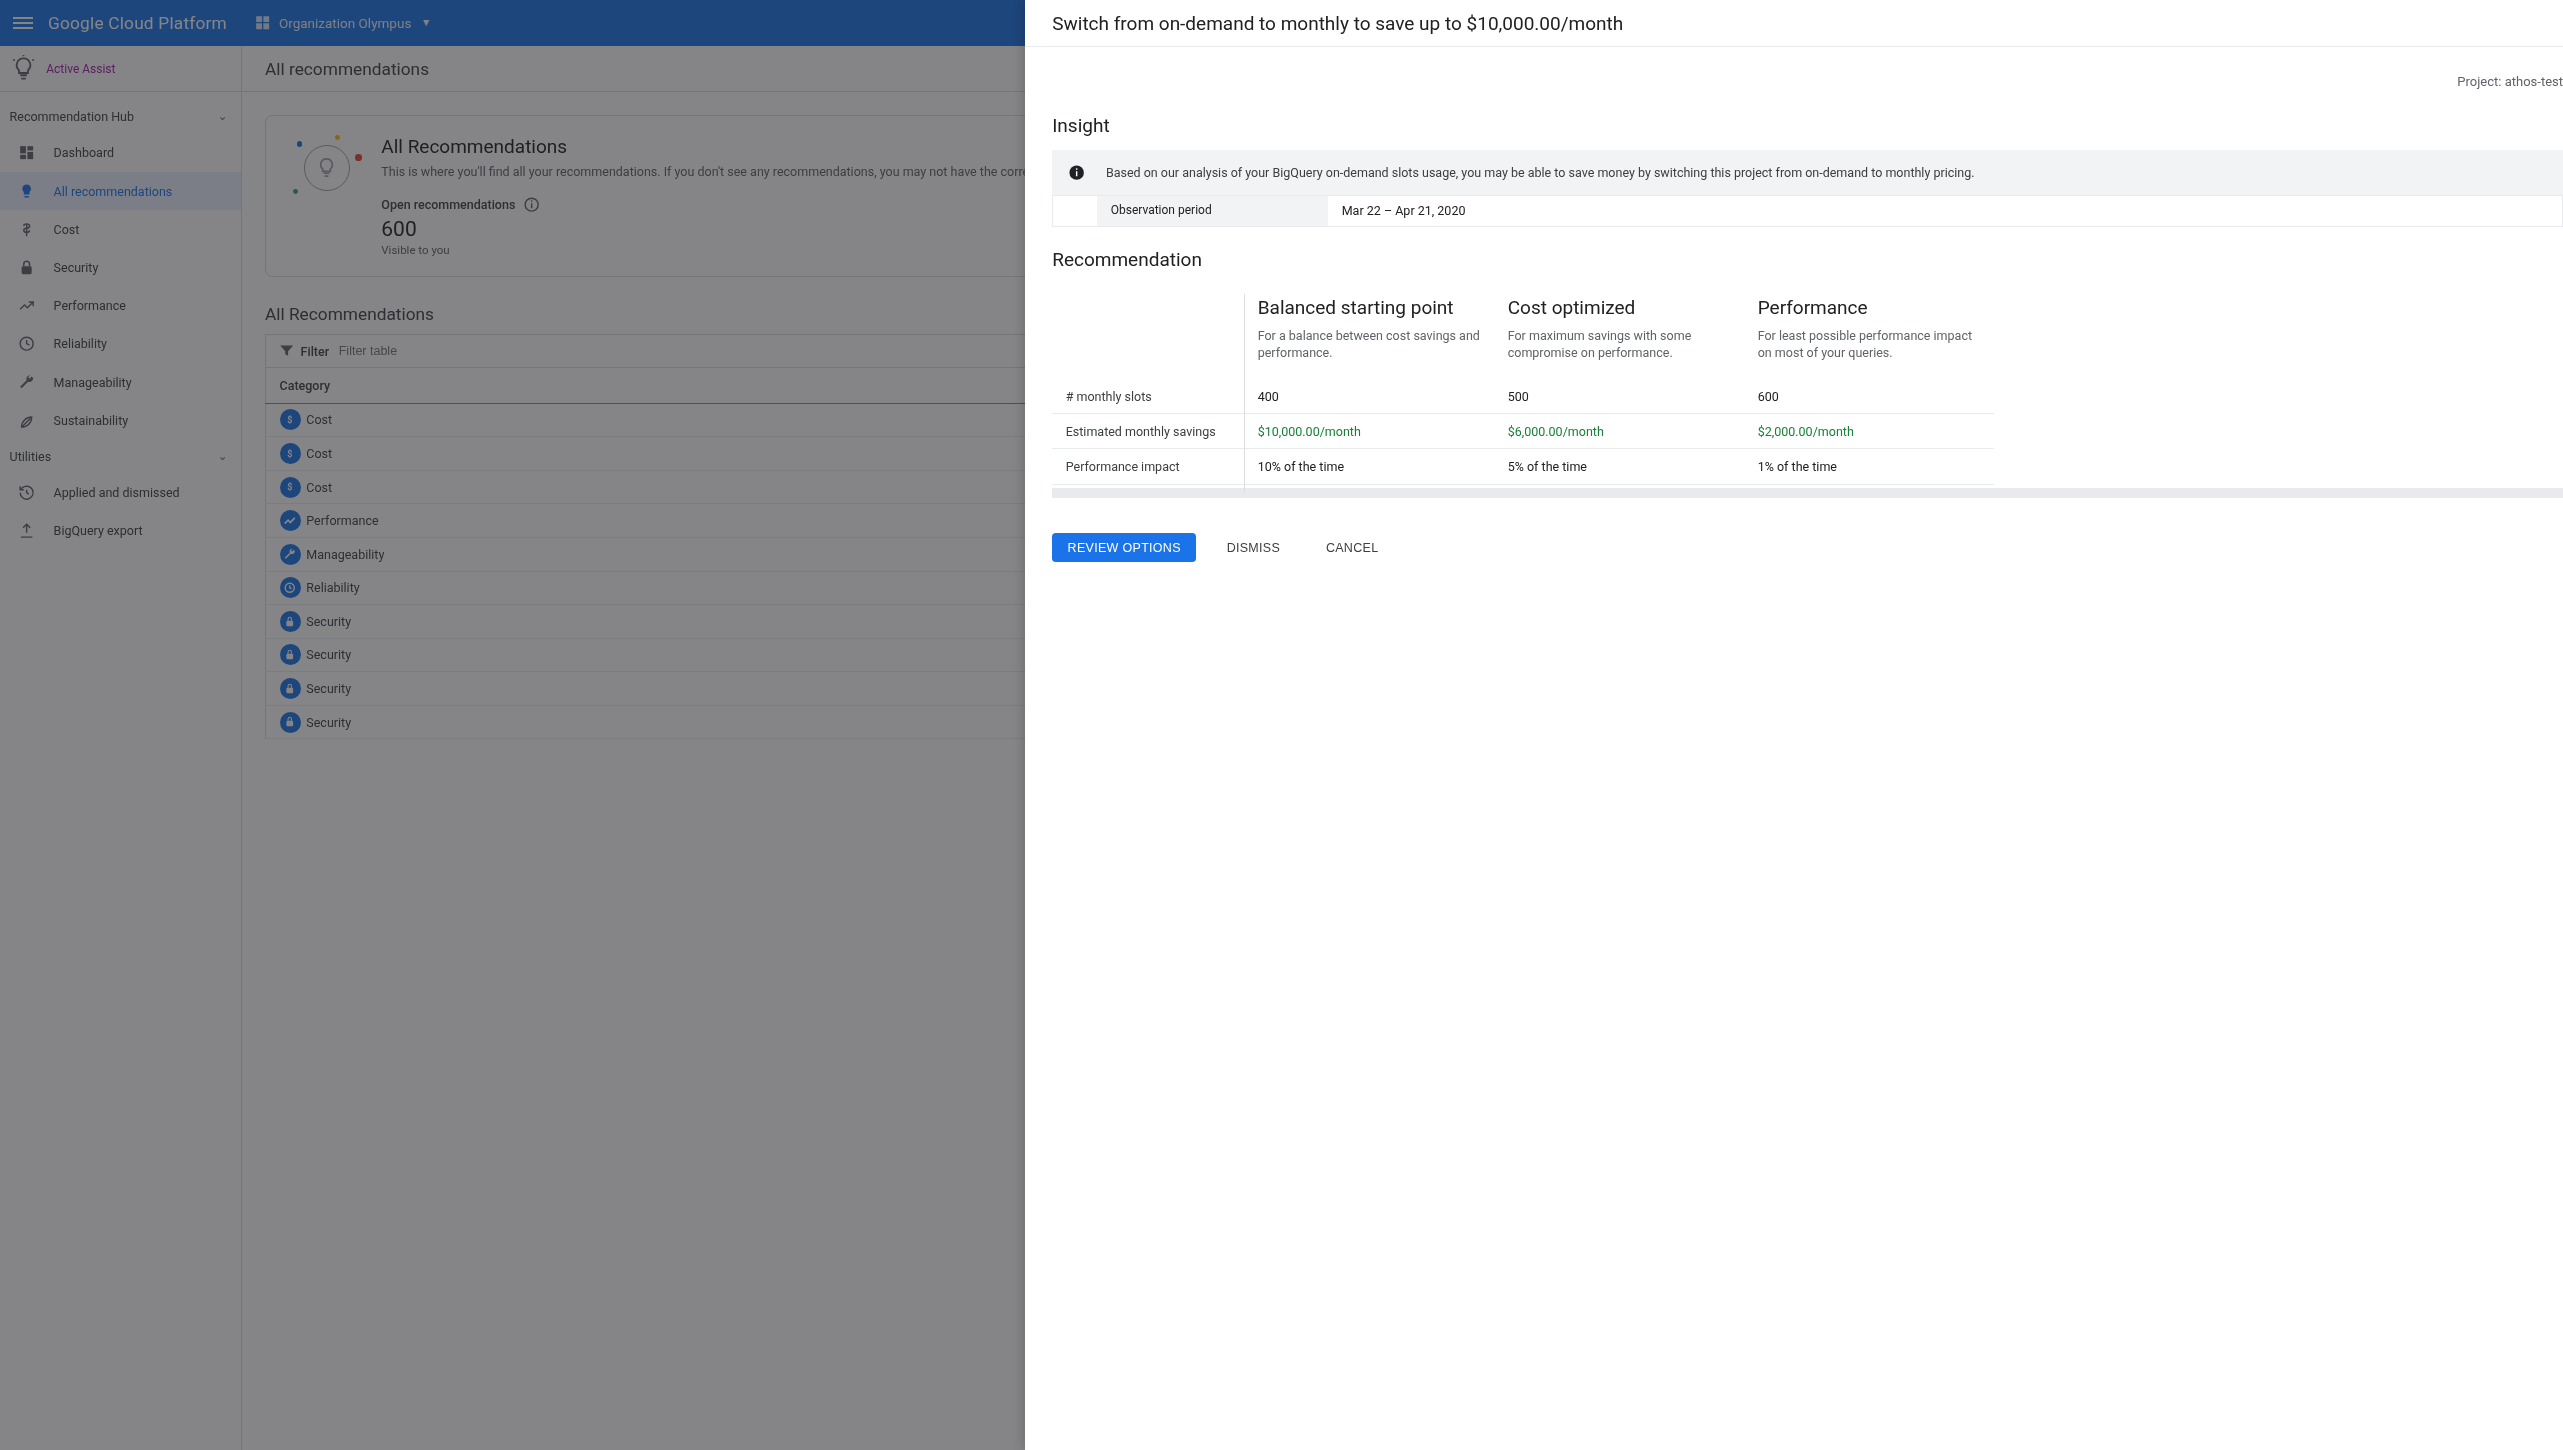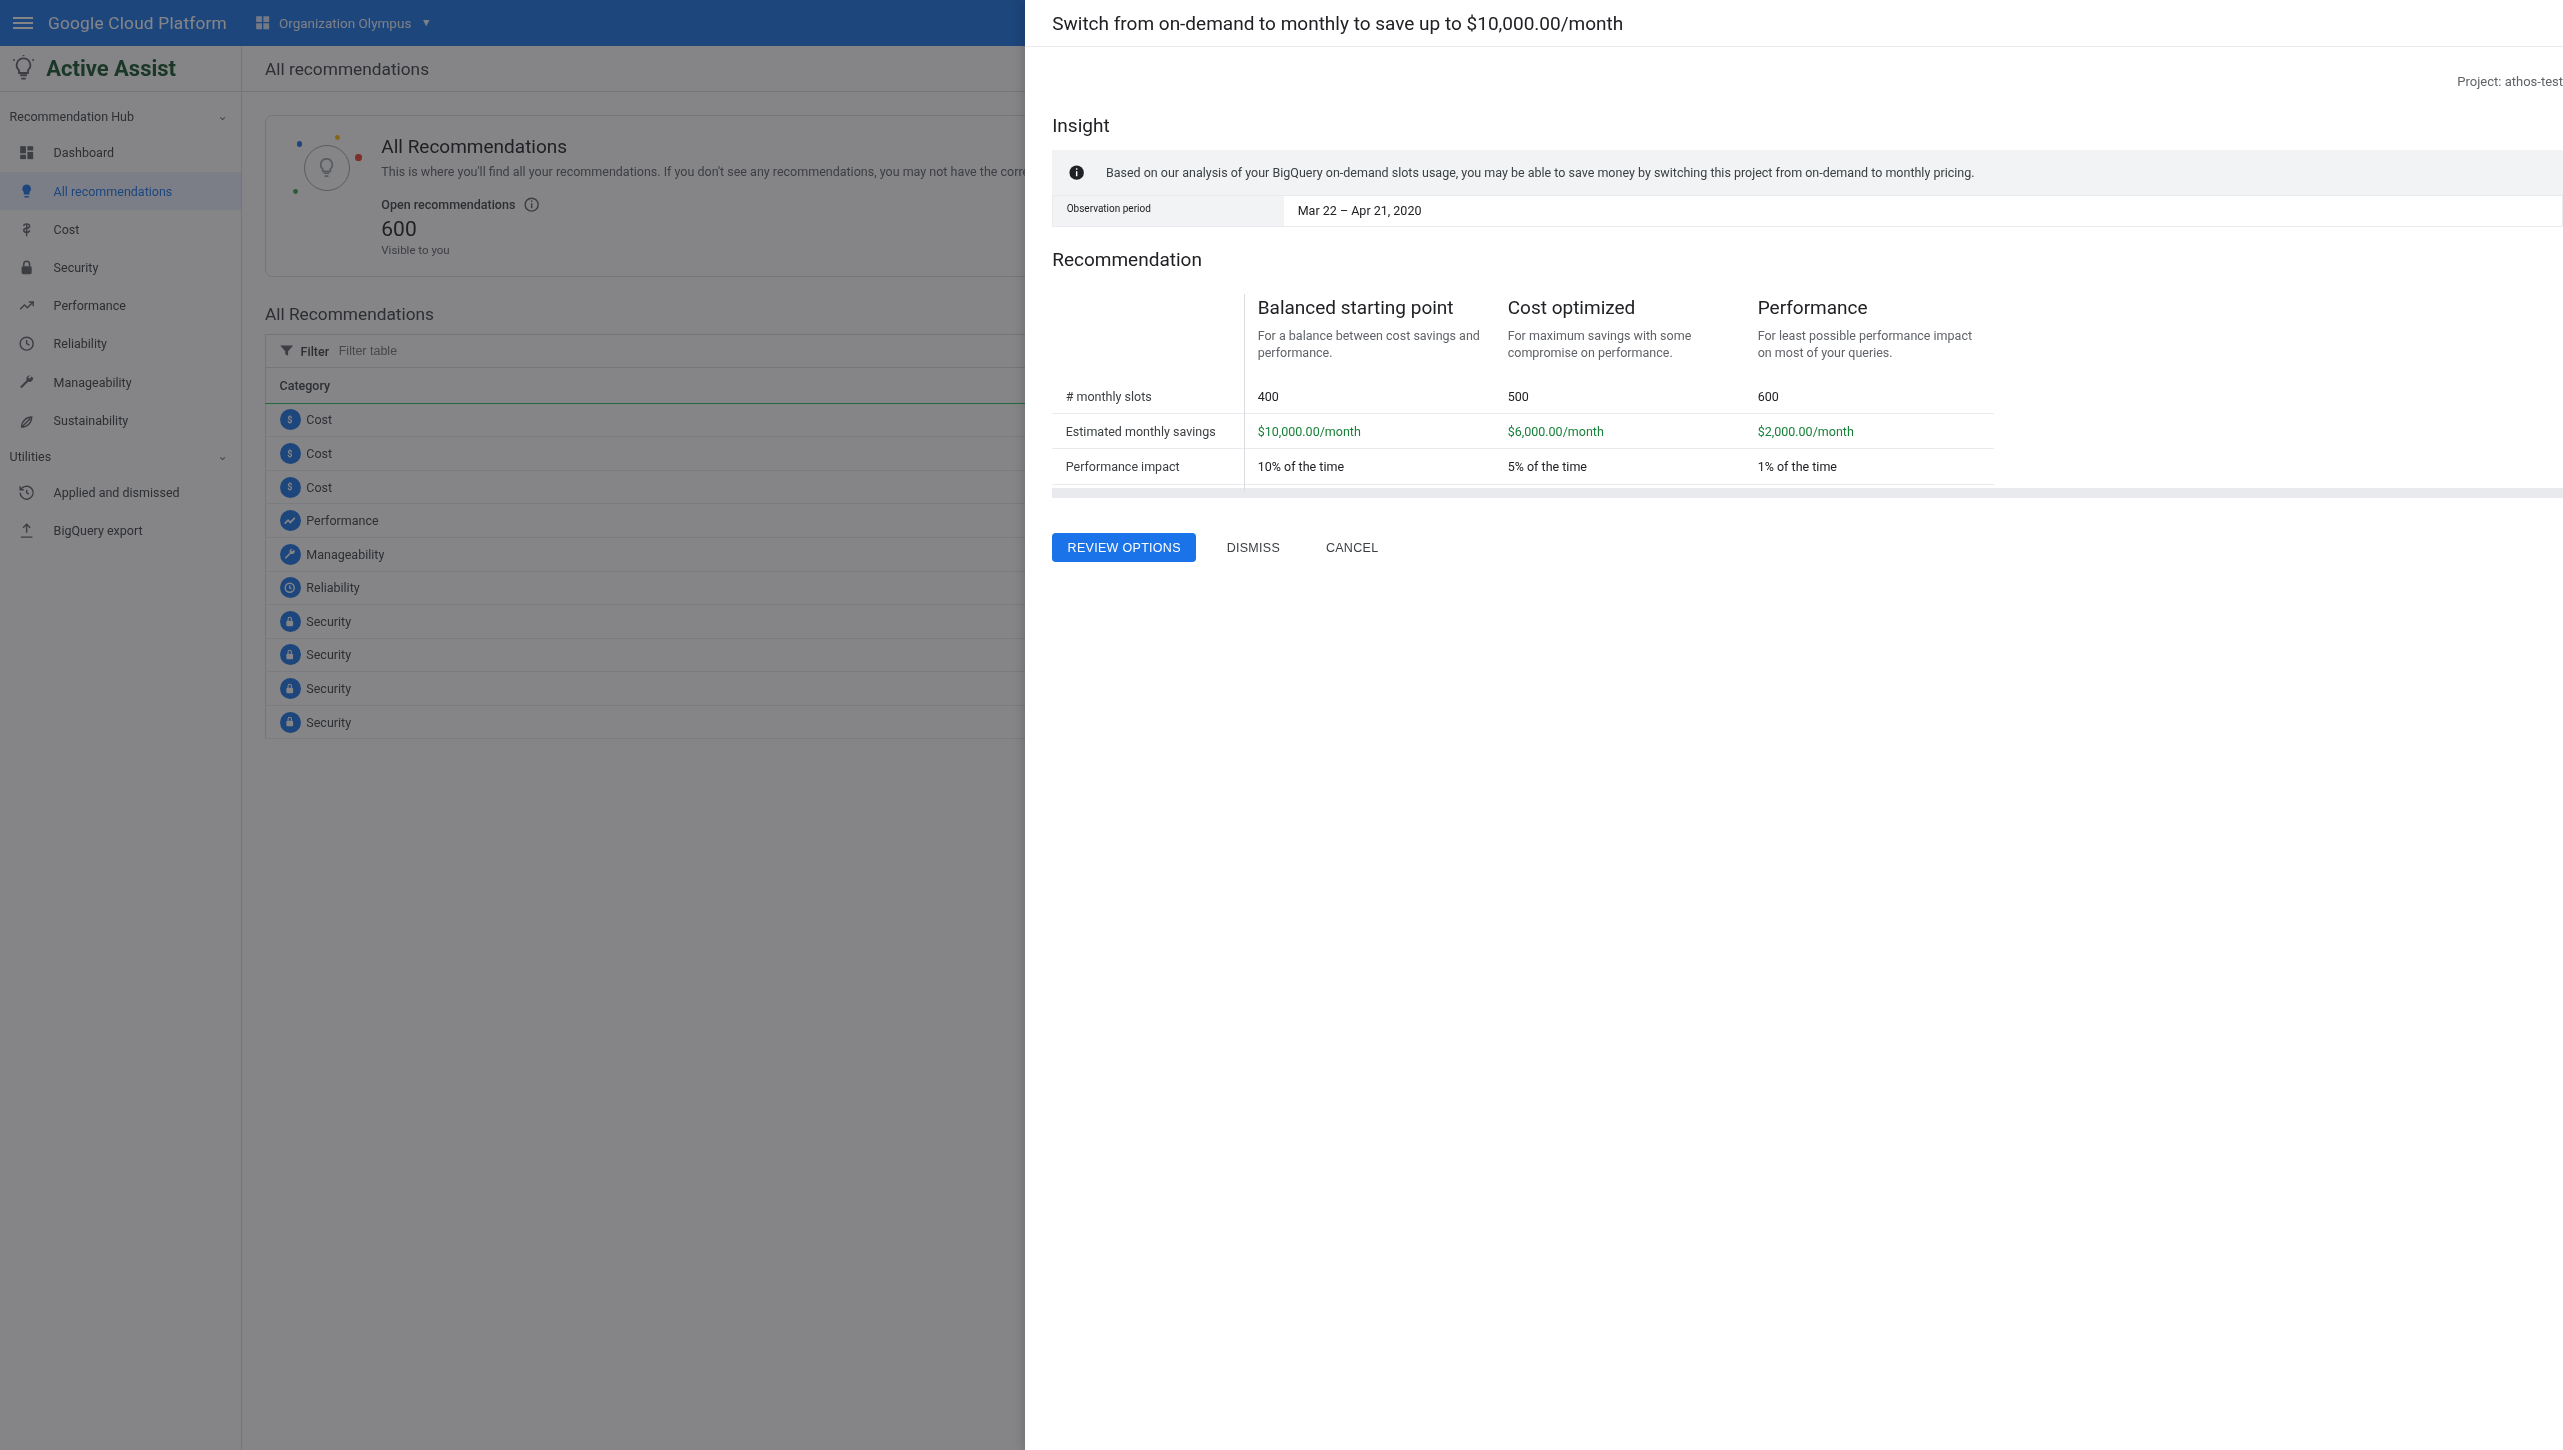--- a/index.html
+++ b/index.html
@@ -11,21 +11,21 @@
 .hamburger span { display:block; height:1.9px; background:#fff; }
 .logo { font-size: 17.3px; font-weight: 400; letter-spacing: 0.2px; margin-right: 27px; }
 .org-picker { display:flex; align-items:center; color:#fff; opacity:0.92; font-size:13.5px; cursor:pointer; }
 .org-picker .org-icon { width:17.3px; height:17.3px; margin-right:7.7px; display:inline-block; }
 .org-picker .chev { margin-left:9.6px; font-size:10.6px; }
 
 
 .product-row { height: 46px; display:flex; align-items:stretch; border-bottom: 1px solid #dadce0; }
 .product-left { width: 242px; display:flex; align-items:center; padding-left:9.6px; border-right:1px solid #dadce0; }
 .product-left .bulb { width:27px; height:27px; margin-right:9.6px; }
-.product-left .title { font-size: 22px; font-weight: 700; color:#14532d; }
+.product-left .title { font-size: 12px; font-weight: 400; color:#a21caf; }
 .product-right { flex:1; display:flex; align-items:center; padding-left:23px; font-size:17.3px; color:#3c4043; }
 
 
 .below { display:flex; height: calc(100vh - 92px); }
 
 
 .sidebar { width: 242px; border-right:1px solid #dadce0; background:#fff; padding-top:7.7px; overflow-y:auto; }
 .sb-group-hdr { display:flex; justify-content:space-between; padding: 9.6px 13.5px 9.6px 9.6px; font-size:12.5px; color:#3c4043; cursor:pointer; }
 .sb-group-hdr .chev { font-size:11.5px; color:#5f6368; }
 .sb-item { display:flex; align-items:center; padding: 9.6px 11.5px 9.6px 17.3px; font-size:12.5px; color:#3c4043; cursor:pointer; }
@@ -78,21 +78,21 @@
 .panel { position:fixed; top:0; right:0; bottom:0; width: 60%; background:#fff; z-index:20; box-shadow: -1.9px 0 11.5px rgba(0,0,0,0.18); overflow-y:auto; padding: 0 0 19px 0; }
 .panel-inner { padding: 11.5px 0 0 27px; }
 .panel-title { font-size:19px; color:#202124; padding-right:23px; margin-bottom:11.5px; }
 .panel-hr { border:none; border-bottom:1px solid #e8eaed; margin:0 -27px 0 -27px; width:calc(100% + 54px); }
 .project-line { text-align:right; font-size:13px; color:#5f6368; padding: 15.4px 0 17.3px 0; }
 .h-sec { font-size:19px; font-weight:400; color:#202124; margin: 7.7px 0 13.5px 0; }
 .info-box { background:#f1f3f4; padding:13.5px 15.4px; display:flex; align-items:center; font-size:12.5px; color:#3c4043; margin-bottom:0; }
 .info-box .ic { width:17.3px;height:17.3px; margin-right:21px; flex-shrink:0; }
 .info-box.blue .ic { color:#1a73e8; }
 .obs-row { display:flex; border:1px solid #e8eaed; margin-bottom:21px; }
-.obs-row .k { background:#f1f3f4; padding:7.7px 13.5px; width:231px; font-size:10px; }
+.obs-row .k { background:#f1f3f4; padding:7.7px 13.5px; width:231px; font-size:12px;margin-left:44px; }
 .obs-row .v { padding:7.7px 13.5px; font-size:12.5px; }
 
 .opt-wrap { margin-top:17.3px; overflow-x:auto; position:relative; }
 .opt-grid { display:grid; grid-template-columns: 192px 250px 250px 250px; }
 .opt-cell { padding:9.6px 13.5px; font-size:12.5px; border-bottom:1px solid #e8eaed; }
 .opt-cell.hdr { border-bottom:none; padding-top:7.7px; padding-bottom:17.3px; vertical-align:top; }
 .opt-cell.hdr h4 { font-size:19px; font-weight:400; color:#202124; margin-bottom:7.7px; white-space:nowrap; }
 .opt-cell.hdr p { font-size:12.5px; color:#5f6368; line-height:1.4; }
 .opt-cell.rowlabel { color:#3c4043; }
 .savings { color:#188038; }

